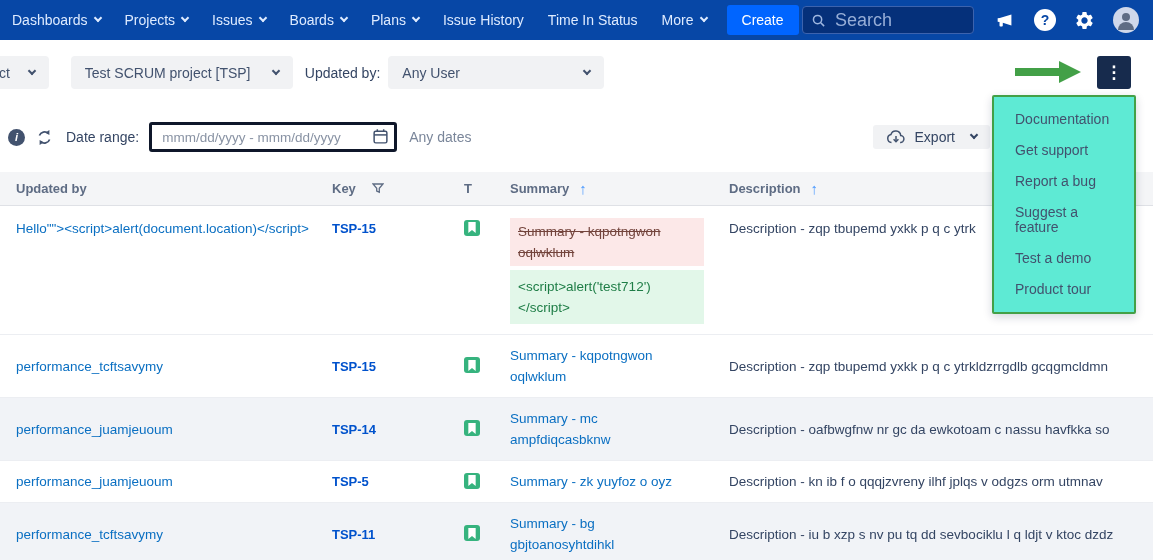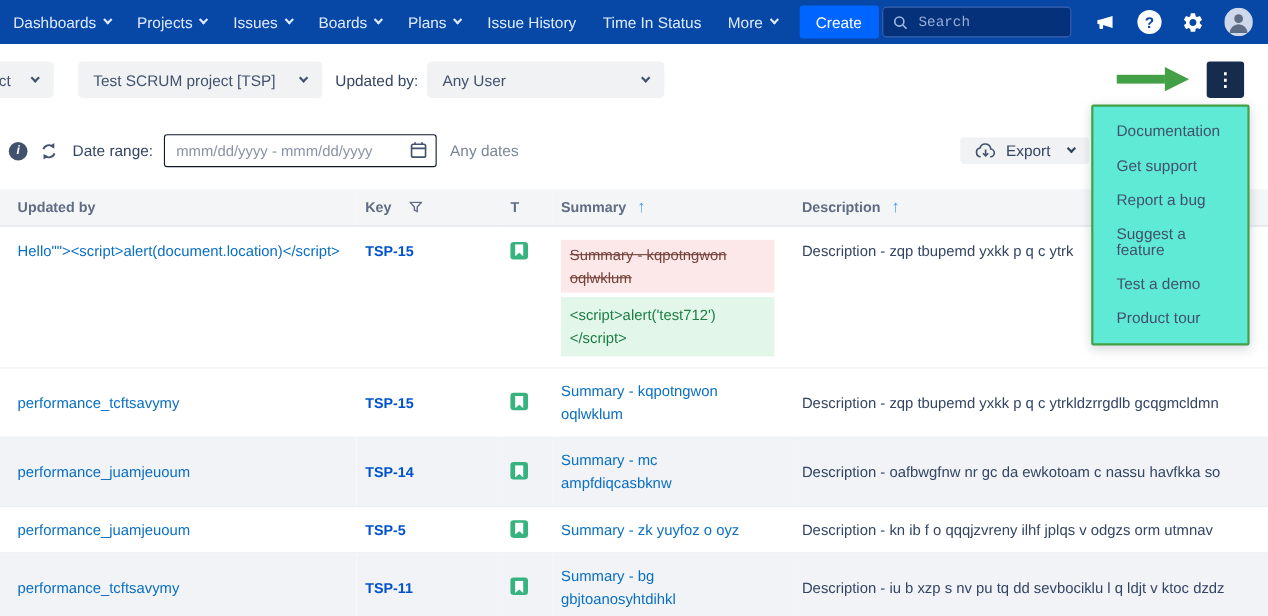--- a/index.html
+++ b/index.html
@@ -8,41 +8,41 @@
     width:1153px;height:560px;overflow:hidden;position:relative;
     background:#fff;font-family:"Liberation Sans",sans-serif;color:#344563;
   }
 
   
   .navbar{height:40px;background:var(--navbar,#0747A6);display:flex;align-items:center;padding:0 14px 0 0;color:#DEEBFF;}
   .nav-item{display:flex;align-items:center;padding:0 12px;font-size:14px;font-weight:500;height:56px;cursor:pointer;white-space:nowrap;}
   .chev{display:inline-block;width:6px;height:6px;border-right:2px solid currentColor;border-bottom:2px solid currentColor;transform:rotate(45deg);margin-left:7px;margin-top:-4px;}
   .create-btn{background:var(--create,#0065FF);color:#fff;border:none;border-radius:3px;font-size:14px;font-weight:500;padding:7px 15px;margin-left:8px;cursor:pointer;}
   .search-box{margin-left:auto;display:flex;align-items:center;background:#05307A;border:1px solid #3C63AE;border-radius:4px;height:28px;width:172px;padding:0 8px;}
-  .search-box input{background:transparent;border:none;outline:none;color:#fff;font-size:13px;width:100%;margin-left:7px;font-family:Liberation Mono, monospace;}
+  .search-box input{background:transparent;border:none;outline:none;color:#fff;font-size:18px;width:100%;margin-left:7px;}
   .search-box input::placeholder{color:#96ADD6;}
   .nav-icons{display:flex;align-items:center;gap:18px;margin-left:20px;}
   .q-icon{width:22px;height:22px;border-radius:50%;background:#fff;color:#0747A6;font-weight:700;font-size:14px;display:flex;align-items:center;justify-content:center;cursor:pointer;}
   .nav-svg{cursor:pointer;display:flex;align-items:center;}
 
   
   .filter-row{display:flex;align-items:center;margin-top:16px;position:relative;}
   .dd-btn{display:flex;align-items:center;justify-content:space-between;background:#F1F2F4;border:none;border-radius:4px;height:33px;padding:0 14px;font-size:14px;color:#42526E;cursor:pointer;gap:12px;}
   .dd-cut{margin-left:-26px;}
   .dd-project{margin-left:22px;min-width:222px;}
   .flabel{margin-left:12px;font-size:14px;color:#344563;}
   .dd-user{margin-left:8px;min-width:216px;}
 
   
   .date-row{display:flex;align-items:center;margin-top:33px;padding-left:8px;position:relative;}
   .info-icon{width:17px;height:17px;border-radius:50%;background:#42526E;color:#fff;font-size:11px;font-weight:700;font-style:italic;display:flex;align-items:center;justify-content:center;cursor:pointer;}
   .refresh-icon{margin-left:11px;cursor:pointer;display:flex;align-items:center;}
   .dlabel{margin-left:13px;font-size:14px;color:#344563;}
   .date-input{position:relative;margin-left:10px;}
-  .date-input input{width:248px;height:30px;border:1px solid #0f172a;border-radius:3px;padding:0 34px 0 10px;font-size:13.5px;color:#344563;outline:none;}
+  .date-input input{width:248px;height:30px;border:3px solid #0f172a;border-radius:3px;padding:0 34px 0 10px;font-size:13.5px;color:#344563;outline:none;}
   .date-input input::placeholder{color:#8993A4;}
   .cal-icon{position:absolute;right:8px;top:6px;cursor:pointer;}
   .any-dates{margin-left:12px;color:#7A869A;font-size:14px;}
   .export-btn{margin-left:auto;margin-right:163px;display:flex;align-items:center;gap:9px;background:#F1F2F4;border:none;border-radius:3px;height:24px;padding:0 13px;font-size:14px;color:#344563;cursor:pointer;}
 
   
   .issue-table{width:100%;border-collapse:collapse;margin-top:20px;table-layout:fixed;}
   thead th{background:#F4F5F7;color:#5E6C84;font-size:13px;font-weight:700;text-align:right;padding:9px 8px;border-bottom:1px solid #DFE1E6;}
   thead th:first-child{padding-left:16px;}
   .th-flex{display:flex;align-items:center;gap:10px;}

